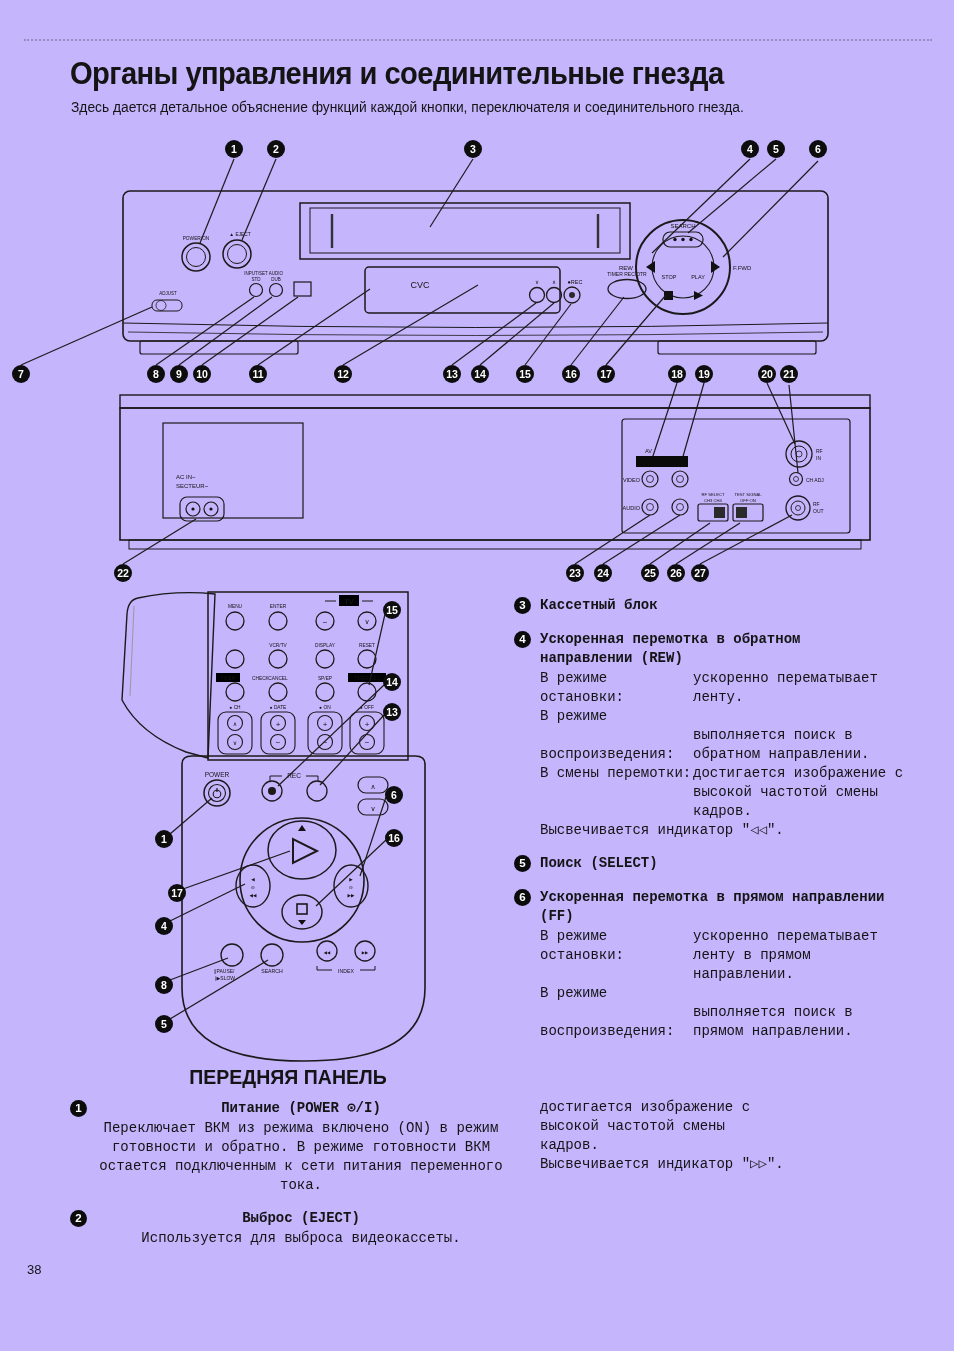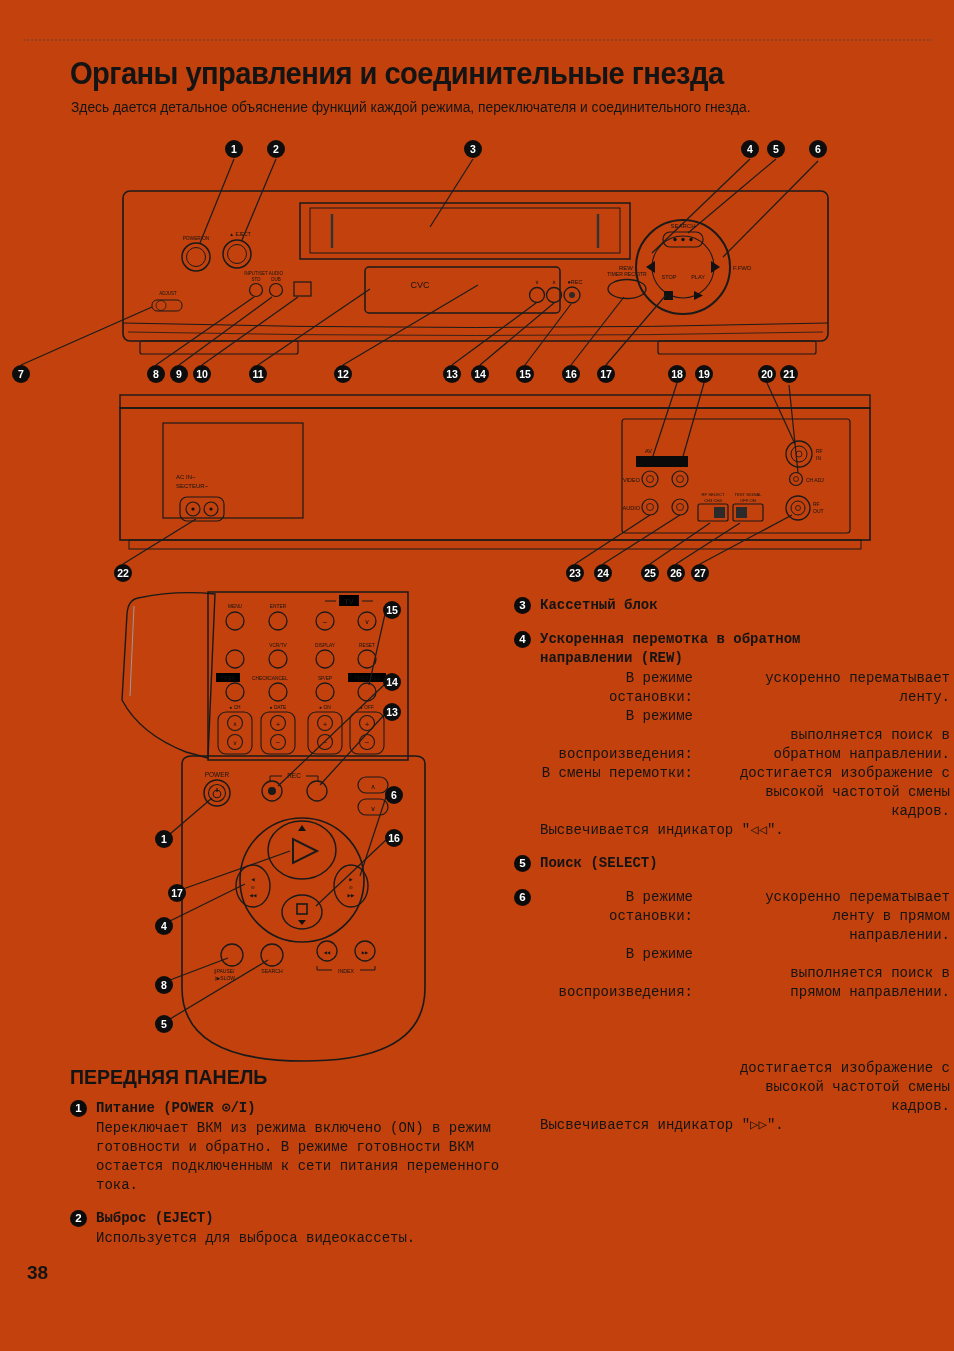--- a/index.html
+++ b/index.html
@@ -1,53 +1,53 @@
 <!DOCTYPE html>
 <html><head>
 <meta charset="utf-8">
 <style>
   html,body{margin:0;padding:0;background:#e8e8e8;}
-  .page{position:relative;width:954px;height:1351px;background:#c2410c;
+  .page{position:relative;width:954px;height:1351px;background:#c4b5fd;
         font-family:"Liberation Sans",sans-serif;color:#141414;overflow:hidden;}
   .toprule{position:absolute;left:24px;top:39px;width:908px;height:0;
            border-top:2px dotted rgba(70,70,70,.35);}
   .title{position:absolute;left:70px;top:56px;font-size:31px;font-weight:700;
          letter-spacing:-.6px;transform:scaleX(.94);transform-origin:left top;white-space:nowrap;}
   .subtitle{position:absolute;left:71px;top:100px;font-size:13.8px;}
   .panels{position:absolute;left:0;top:127px;}
   .remotebox{position:absolute;left:120px;top:588px;}
   .col-right{position:absolute;left:514px;top:596px;width:436px;font-size:14px;line-height:19px;}
-  .col-left{position:absolute;left:70px;top:1068px;width:436px;font-size:14px;line-height:19px;}
+  .col-left{position:absolute;left:70px;top:1068px;width:436px;font-size:14px;line-height:19px;text-align:center;}
   .h2{font-size:19.5px;font-weight:700;margin:0 0 12px 0;}
   .item{display:flex;gap:9px;margin-bottom:14px;align-items:flex-start;}
   .badge{flex:none;width:17px;height:17px;border-radius:50%;background:#0b0b0b;color:#fff;
          font-size:11.5px;font-weight:700;display:flex;align-items:center;justify-content:center;margin-top:1px;}
   .it-body{flex:1;font-family:Liberation Mono, monospace;}
   .it-title{font-weight:700;white-space:pre-wrap;margin-bottom:1px;}
-  .row{display:flex;text-align:right;}
+  .row{display:flex;}
   .row .l{flex:none;width:153px;white-space:pre-wrap;}
   .row .v{flex:1;white-space:pre-wrap;}
   .pt1{padding-top:19px;}
   .pt3{padding-top:57px;}
-  .pagenum{position:absolute;left:27px;top:1262px;font-size:19px;font-weight:700;}
+  .pagenum{position:absolute;left:27px;top:1262px;font-size:13px;font-weight:400;}
   svg text{font-family:"Liberation Sans",sans-serif;fill:#141414;}
   .co circle{fill:#0d0d0d;}
   .co text{fill:#ffffff;font-weight:700;font-size:10.5px;text-anchor:middle;}
   .ln{stroke:#1c1c1c;stroke-width:1.2;fill:none;}
   .otl{stroke:#1a1a1a;fill:none;}
   .lbl{font-size:6px;text-anchor:middle;}
   .lbl-s{font-size:4.8px;text-anchor:middle;}
 </style>
 </head>
 <body>
 
 <div class="page">
   <div class="toprule"></div>
   <div class="title">Органы управления и соединительные гнезда</div>
-  <div class="subtitle">Здесь дается детальное объяснение функций каждой режима, переключателя и соединительного гнезда.</div>
+  <div class="subtitle">Здесь дается детальное объяснение функций каждой кнопки, переключателя и соединительного гнезда.</div>
 
   <svg class="panels" width="954" height="470" viewBox="0 0 954 470">
 
     <g>
       <rect x="123" y="64" width="705" height="150" rx="7" fill="#c5c5c3" class="otl" stroke-width="1.6"></rect>
       <path d="M123,196 Q475,205 828,196" class="otl" stroke-width="1"></path>
       <path d="M128,205 Q475,212 823,205" class="otl" stroke-width=".8"></path>
       <rect x="140" y="214" width="158" height="13" rx="2" fill="#c0c0be" class="otl" stroke-width="1.2"></rect>
       <rect x="658" y="214" width="158" height="13" rx="2" fill="#c0c0be" class="otl" stroke-width="1.2"></rect>
 
@@ -572,20 +572,22 @@
     <div class="item">
       <div class="badge">5</div>
       <div class="it-body">
         <div class="it-title">Поиск (SELECT)</div>
       </div>
     </div>
 
     <div class="item">
       <div class="badge">6</div>
       <div class="it-body">
+        <div class="it-title">Ускоренная перемотка в прямом направлении
+(FF)</div>
         <div class="row">
           <div class="l">В режиме остановки:</div>
           <div class="v">ускоренно перематывает
 ленту в прямом
 направлении.</div>
         </div>
         <div class="row">
           <div class="l">В режиме
    воспроизведения:</div>
           <div class="v pt1">выполняется поиск в

